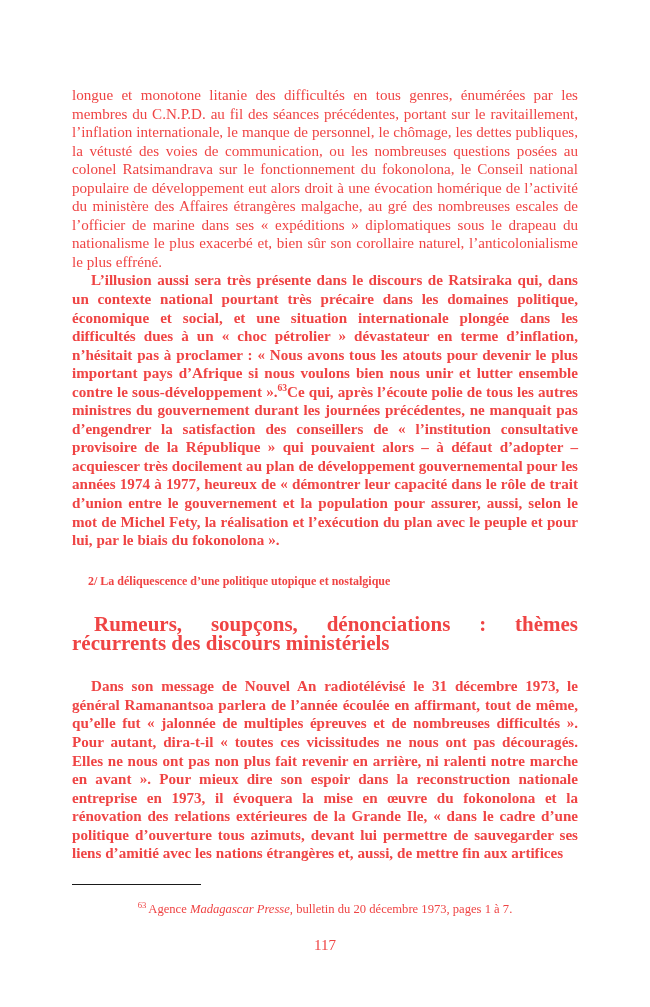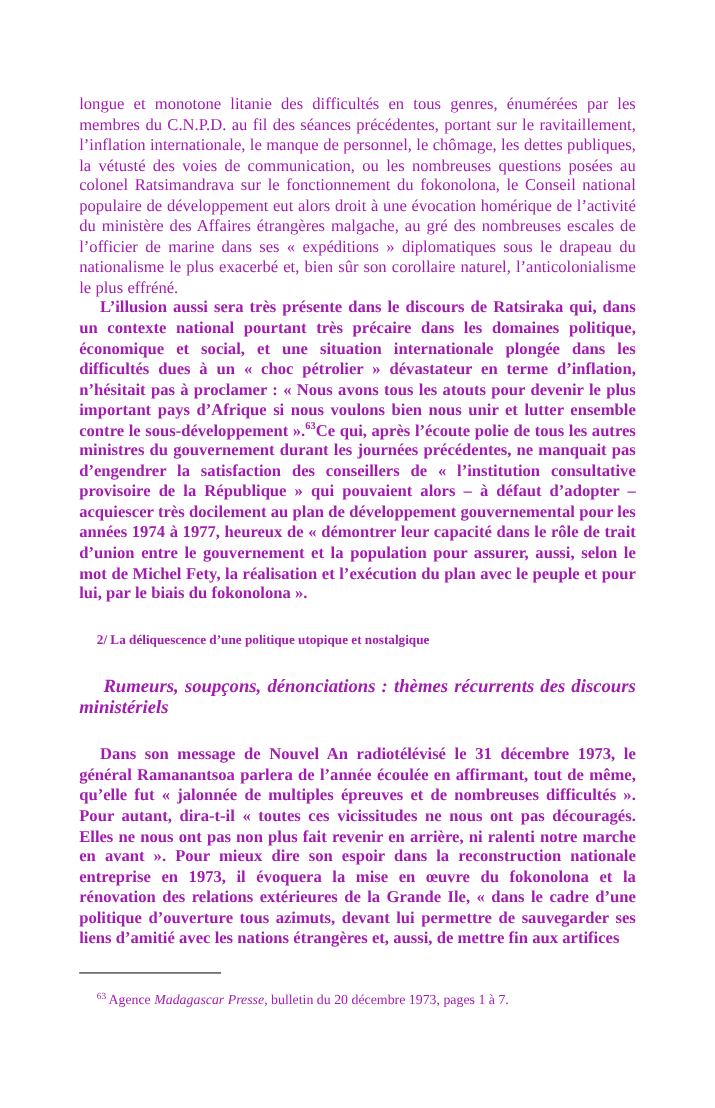--- a/index.html
+++ b/index.html
@@ -8,21 +8,21 @@
     padding: 0;
     background: #ffffff;
   }
   .page {
     position: relative;
     width: 650px;
     height: 1007px;
     background: #ffffff;
     overflow: hidden;
     font-family: "Liberation Serif", "DejaVu Serif", serif;
-    color: #a21caf;
+    color: #ef4444;
     box-sizing: border-box;
   }
   .content {
     position: absolute;
     left: 72px;
     top: 86px;
     width: 506px;
   }
   p.body-par {
     margin: 0;
@@ -46,24 +46,23 @@
   h2.section-heading {
     margin: 0;
     padding-left: 16px;
     font-size: 12px;
     line-height: 18.55px;
     font-weight: bold;
     text-align: left;
   }
   h3.sub-heading {
     margin: 0;
-    font-size: 17px;
+    font-size: 21px;
     line-height: 18.55px;
     font-weight: bold;
-    font-style: italic;
     text-align: justify;
     text-indent: 22px;
   }
   .gap-par-to-heading { height: 22px; }
   .gap-heading-to-sub { height: 25px; }
   .gap-sub-to-par { height: 25px; }
 
   .footnote-area {
     position: absolute;
     left: 72px;
@@ -73,21 +72,21 @@
   .footnote-rule {
     width: 129px;
     height: 0;
     border-top: 1px solid #1a1a1a;
     margin: 0 0 7px 0;
   }
   p.footnote {
     margin: 16px;
     font-size: 12.6px;
     line-height: 16px;
-    text-align: left;
+    text-align: center;
   }
   p.footnote sup {
     font-size: 8.6px;
     vertical-align: super;
     line-height: 0;
     margin-right: 2px;
   }
   .italic { font-style: italic; }
   .page-number {
     position: absolute;
@@ -122,14 +121,15 @@
 
     <p class="body-par indent">Dans son message de Nouvel An radiotélévisé le 31 décembre 1973, le général Ramanantsoa parlera de l’année écoulée en affirmant, tout de même, qu’elle fut « jalonnée de multiples épreuves et de nombreuses difficultés ». Pour autant, dira-t-il « toutes ces vicissitudes ne nous ont pas découragés. Elles ne nous ont pas non plus fait revenir en arrière, ni ralenti notre marche en avant ». Pour mieux dire son espoir dans la reconstruction nationale entreprise en 1973, il évoquera la mise en œuvre du fokonolona et la rénovation des relations extérieures de la Grande Ile, « dans le cadre d’une politique d’ouverture  tous azimuts, devant lui permettre de sauvegarder ses liens d’amitié avec les nations étrangères et, aussi, de mettre fin aux artifices</p>
 
   </div>
 
   <div class="footnote-area">
     <div class="footnote-rule"></div>
     <p class="footnote"><sup>63</sup><span>Agence </span><span class="italic">Madagascar Presse</span><span>, bulletin du 20 décembre 1973, pages 1 à 7.</span></p>
   </div>
 
+  <div class="page-number">117</div>
 
 </div>
 
 </body></html>

